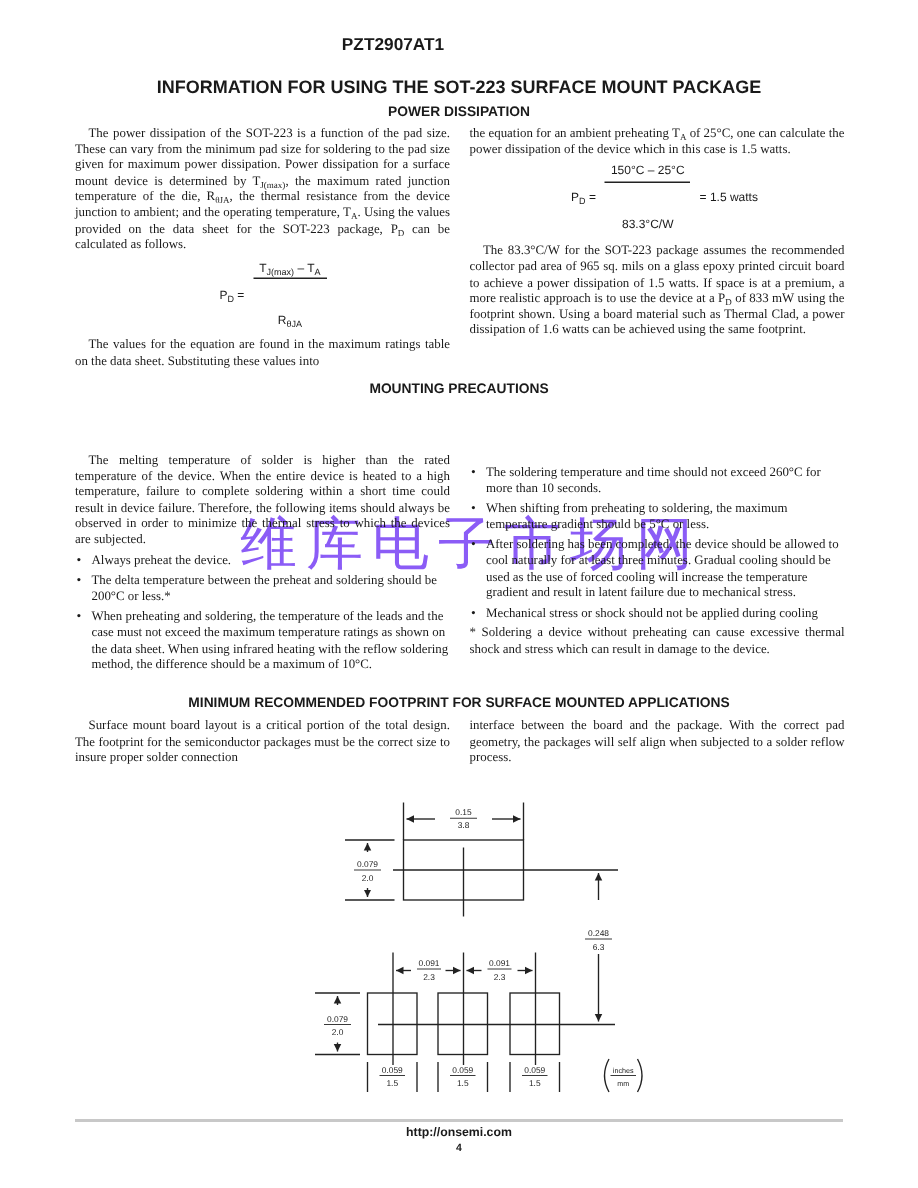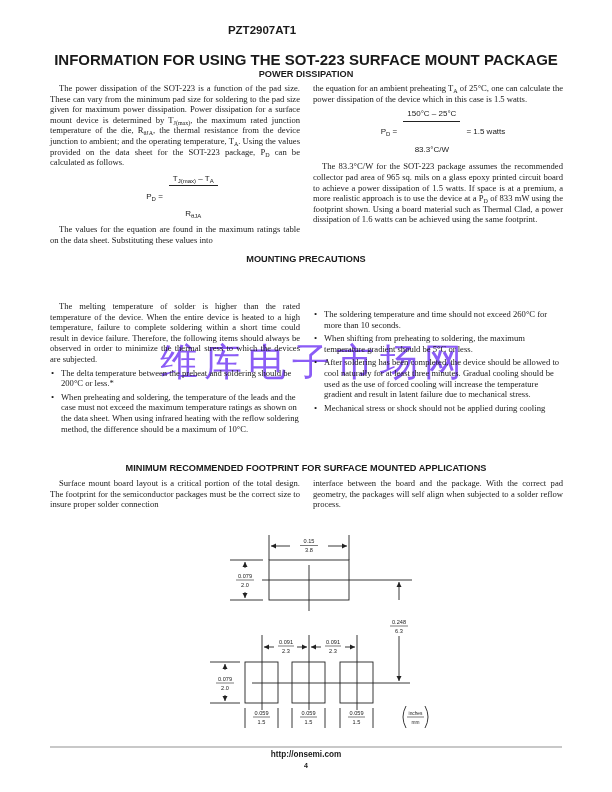--- a/index.html
+++ b/index.html
@@ -1,21 +1,21 @@
 <!DOCTYPE html>
 <html><head>
 <meta charset="utf-8">
 <style>
   html, body { margin: 0; padding: 0; background: #fff; }
   body { width: 612px; height: 792px; position: relative; overflow: hidden; color: #1a1a1a; }
   .abs { position: absolute; }
   .sans { font-family: "Liberation Sans", sans-serif; }
   .serif { font-family: "Liberation Serif", serif; }
   .part { left: 0; width: 524px; top: 24px; text-align: center; font-weight: bold; font-size: 11.5px; }
-  .title { left: 0; width: 612px; top: 51px; text-align: center; font-weight: bold; font-size: 15px; }
+  .title { left: 0; width: 612px; top: 51px; text-align: center; font-weight: bold; font-size: 12px; }
   .subhead { left: 0; width: 612px; text-align: center; font-weight: bold; font-size: 9.2px; }
   .col { font-size: 8.6px; line-height: 10.6px; text-align: justify; }
   .col p { margin: 0; text-indent: 9px; }
   .col p.noindent { text-indent: 0; }
   .eq { font-size: 8px; display: flex; align-items: center; }
   .frac { display: inline-flex; flex-direction: column; align-items: center; margin: 0 6px; gap: 22px; }
   .frac .num { padding: 0 4px 1px; border-bottom: 0.8px solid #222; }
   .frac .den { padding-top: 1px; }
   sub { font-size: 6px; vertical-align: -2px; line-height: 0; }
   ul.bullets { margin: 3px 0 0 0; padding: 0; list-style: none; }
@@ -62,32 +62,34 @@
     <span>= 1.5 watts</span>
   </div>
   <p><span>The 83.3°C/W for the SOT-223 package assumes the recommended collector pad area of 965 sq. mils on a glass epoxy printed circuit board to achieve a power dissipation of 1.5  watts. If space is at a premium, a more realistic approach is to use the device at a P</span><sub>D</sub><span> of 833 mW using the footprint shown. Using a board material such as Thermal Clad, a power dissipation of 1.6 watts can be achieved using the same footprint.</span></p>
 </div>
 
 <div class="abs subhead sans content" style="top:254px;">MOUNTING PRECAUTIONS</div>
 
 <div class="abs col serif content" style="left:50px; top:269px; width:250px;margin-top:32px;">
   <p>The melting temperature of solder is higher than the rated temperature of the device. When the entire device is heated to a high temperature, failure to complete soldering within a short time could result in device failure. Therefore, the following items should always be observed in order to minimize the thermal stress to which the devices are subjected.</p>
   <ul class="bullets">
+    <li>Always preheat the device.</li>
     <li>The delta temperature between the preheat and soldering should be 200°C or less.*</li>
     <li>When preheating and soldering, the temperature of the leads and the case must not exceed the maximum temperature ratings as shown on the data sheet. When using infrared heating with the reflow soldering method, the difference should be a maximum of 10°C.</li>
   </ul>
 </div>
 
 <div class="abs col serif content" style="left:313px; top:269px; width:250px;margin-top:40px;">
   <ul class="bullets" style="margin-top:0;">
     <li>The soldering temperature and time should not exceed 260°C for more than 10 seconds.</li>
     <li>When shifting from preheating to soldering, the maximum temperature gradient should be 5°C or less.</li>
     <li>After soldering has been completed, the device should be allowed to cool naturally for at least three minutes. Gradual cooling should be used as the use of forced cooling will increase the temperature gradient and result in latent failure due to mechanical stress.</li>
     <li>Mechanical stress or shock should not be applied during cooling</li>
   </ul>
+  <p class="footnote">* Soldering a device without preheating can cause excessive thermal shock and stress which can result in damage to the device.</p>
 </div>
 
 <div class="abs subhead sans content" style="top:463px;">MINIMUM RECOMMENDED FOOTPRINT FOR SURFACE MOUNTED APPLICATIONS</div>
 
 <div class="abs col serif content" style="left:50px; top:478px; width:250px;">
   <p>Surface mount board layout is a critical portion of the total design. The footprint for the semiconductor packages must be the correct size to insure proper solder connection</p>
 </div>
 <div class="abs col serif content" style="left:313px; top:478px; width:250px;">
   <p class="noindent">interface between the board and the package. With the correct pad geometry, the packages will self align when subjected to a solder reflow process.</p>
 </div>

